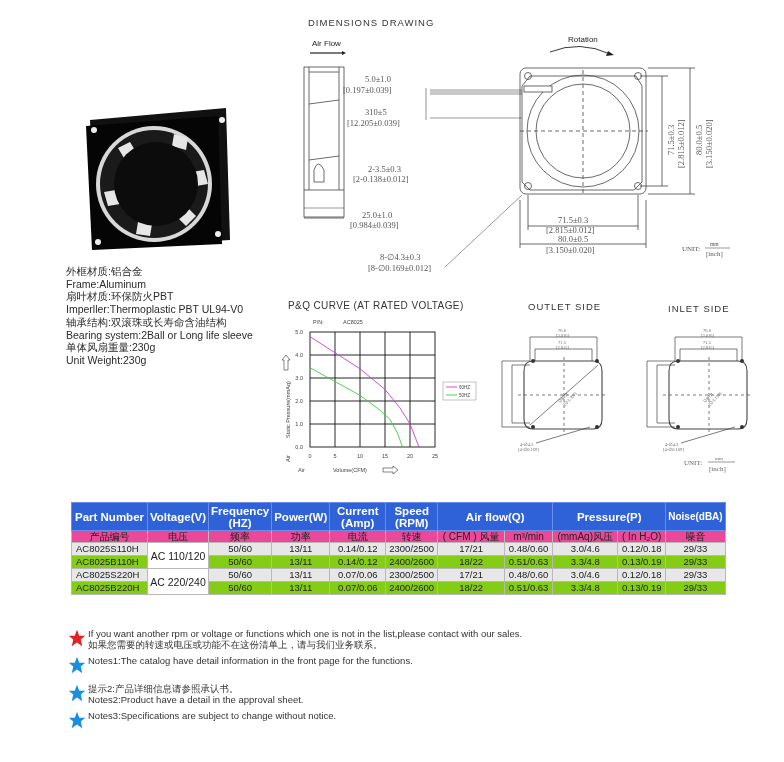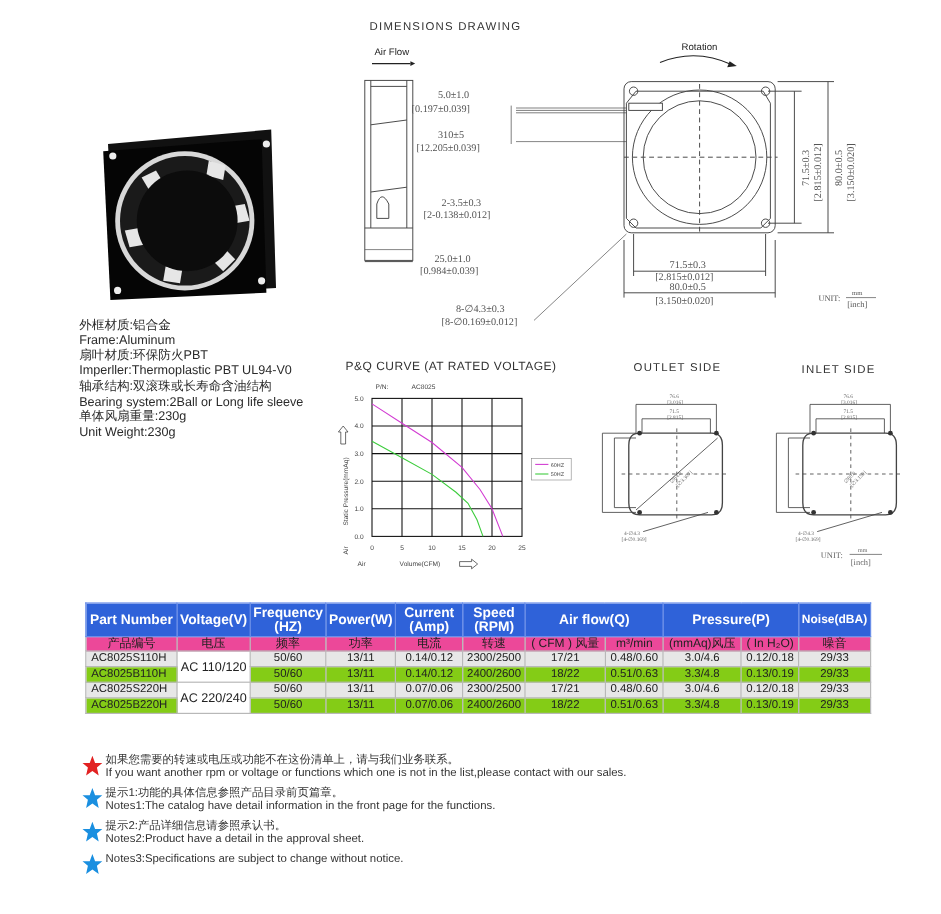--- a/index.html
+++ b/index.html
@@ -360,28 +360,27 @@
     <td>0.13/0.19</td>
     <td>29/33</td>
   </tr>
 </tbody>
   </table>
 
 <div class="abs note" style="top:629px">
   <svg class="star" viewBox="0 0 24 24">
       <polygon points="12,1 15,9 23,9 17,14 19,23 12,18 5,23 7,14 1,9 9,9" fill="#e22222"></polygon>
     </svg>
+  <div class="txt">If you want another rpm or voltage or functions which one is not in the list,please contact with our sales.</div>
   <div class="txt">如果您需要的转速或电压或功能不在这份清单上，请与我们业务联系。</div>
-  <div class="txt">If you want another rpm or voltage or functions which one is not in the list,please contact with our sales.</div>
 </div>
 <div class="abs note" style="top:656px">
   <svg class="star" viewBox="0 0 24 24">
       <polygon points="12,1 15,9 23,9 17,14 19,23 12,18 5,23 7,14 1,9 9,9" fill="#1a8fe0"></polygon>
     </svg>
-  <div class="txt">提示1:功能的具体信息参照产品目录前页篇章。</div>
   <div class="txt">Notes1:The catalog have detail information in the front page for the functions.</div>
 </div>
 <div class="abs note" style="top:684px">
   <svg class="star" viewBox="0 0 24 24">
       <polygon points="12,1 15,9 23,9 17,14 19,23 12,18 5,23 7,14 1,9 9,9" fill="#1a8fe0"></polygon>
     </svg>
   <div class="txt">提示2:产品详细信息请参照承认书。</div>
   <div class="txt">Notes2:Product have a detail in the approval sheet.</div>
 </div>
 <div class="abs note" style="top:711px">

